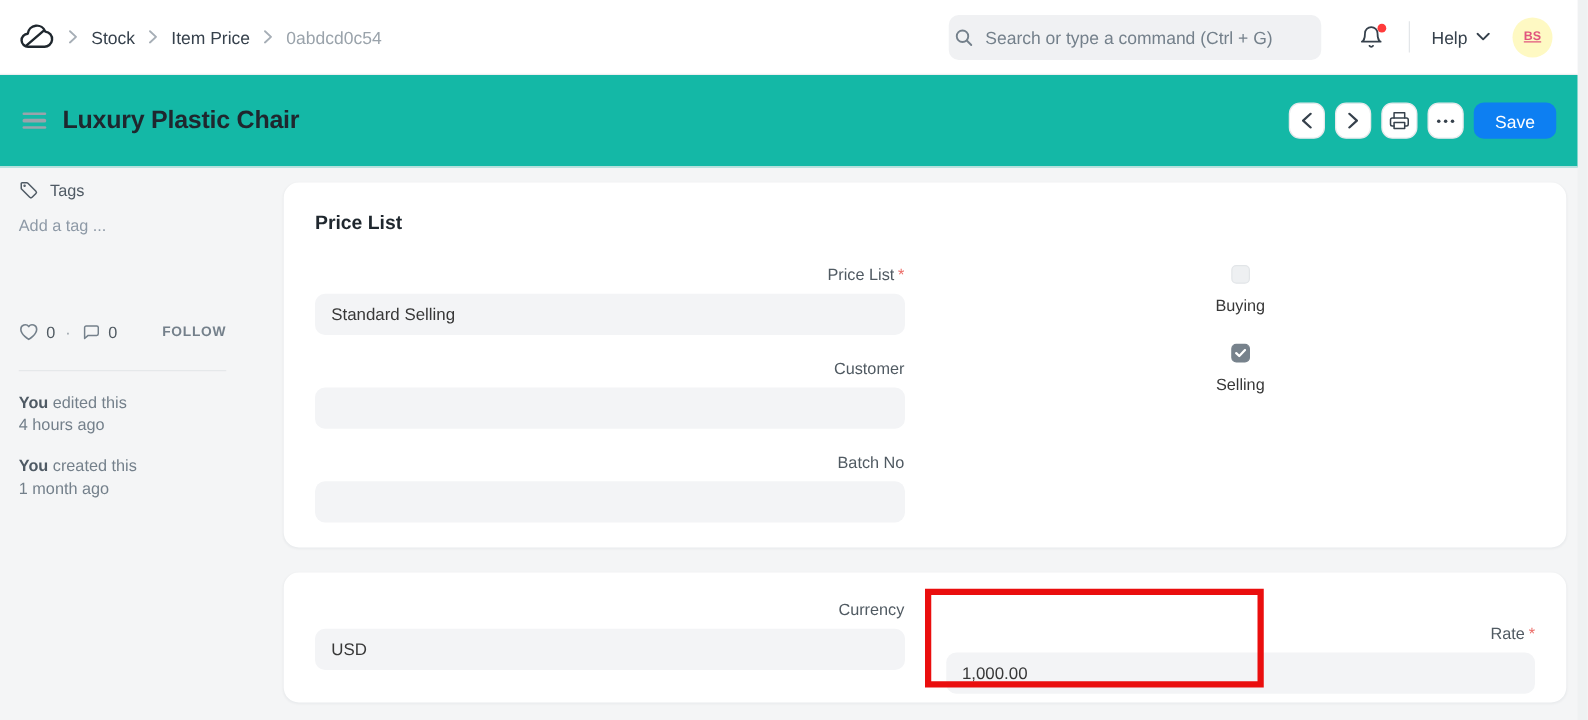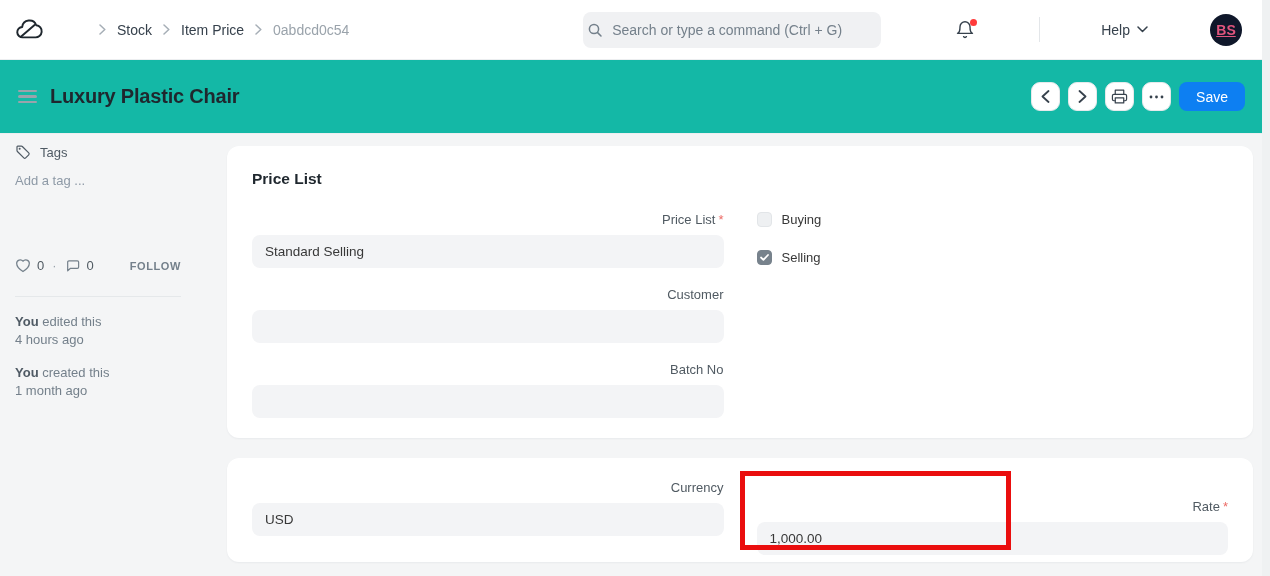--- a/index.html
+++ b/index.html
@@ -8,36 +8,36 @@
     width:1270px; height:576px; overflow:hidden; position:relative;
     font-family:"Liberation Sans", sans-serif;
     background:#f4f5f6; color:#1f272e;
   }
   svg { display:block; }
 
   
   .navbar {
     position:absolute; top:0; left:0; width:1262px; height:60px;
     background:#fff; border-bottom:1px solid #eceef0;
-    display:flex; align-items:center; padding:0 20px 0 14px; z-index:5;gap:44px;
+    display:flex; align-items:center; padding:0 20px 0 14px; z-index:5;
   }
   .crumb { display:flex; align-items:center; gap:11px; margin-left:12px; font-size:14px; color:#36414c; }
   .crumb-link { cursor:pointer; }
   .crumb-current { color:#9aa3ab; }
   .search {
     margin-left:auto; width:298px; height:36px; background:#f0f1f3; border-radius:8px;
     display:flex; align-items:center; gap:9px; padding:0 4px; color:#74808b; font-size:14px; cursor:text;
   }
   .bell { margin-left:30px; position:relative; cursor:pointer; }
   .bell-dot { position:absolute; top:-1px; right:-2px; width:7px; height:7px; border-radius:50%; background:#ff3b3b; }
   .nav-divider { width:1px; height:25px; background:#e3e6e9; margin:0 17px 0 20px; }
   .help { display:flex; align-items:center; gap:7px; font-size:14px; color:#36414c; cursor:pointer; }
   .avatar {
     width:32px; height:32px; border-radius:50%; margin-left:18px;
-    background:#0f172a; color:var(--avatar-text,#e1557e); font-size:14px; font-weight:700;
+    background:#fef9c3; color:var(--avatar-text,#e1557e); font-size:10px; font-weight:700;
     display:flex; align-items:center; justify-content:center; cursor:pointer;text-decoration:underline;
   }
 
   
   .page-head {
     position:absolute; top:60px; left:0; width:1262px; height:74px;
     background:#14b8a6; border-bottom:1px solid #eceef0;
     display:flex; align-items:center; padding:0 17px 0 16px; z-index:4;
   }
   .hamburger { display:flex; flex-direction:column; gap:3px; cursor:pointer; padding:4px 2px; }
@@ -76,21 +76,21 @@
   .section-title { font-size:15.5px; font-weight:700; color:#1f272e; }
   .grid { display:grid; grid-template-columns:1fr 1fr; column-gap:33px; }
   .card-1 .grid { margin-top:24px; }
   .field + .field { margin-top:19px; }
   .f-label { font-size:13px; color:#505a62; margin-bottom:8px;text-align:right; }
   .req { color:#ec6b66; margin-left:3px; }
   .f-input {
     height:33px; background:#f3f4f6; border-radius:8px; padding:0 13px;
     display:flex; align-items:center; font-size:13.5px; color:#383838; cursor:text;
   }
-  .check-row { display:flex; align-items:center; gap:10px; font-size:13px; color:#383838; cursor:pointer; }
+  .check-row { display:flex; align-items:center; gap:10px; font-size:13px; color:#383838; cursor:pointer;flex-direction:column; }
   .check-row + .check-row { margin-top:23px; }
   .checkbox {
     width:15px; height:15px; border-radius:4px; background:#eef0f2; border:1px solid #e2e5e8;
     display:flex; align-items:center; justify-content:center; flex:0 0 auto;
   }
   .checkbox.checked { background:var(--check,#77828c); border-color:var(--check,#77828c); }
   .checkbox svg { display:none; }
   .checkbox.checked svg { display:block; }
 
   

